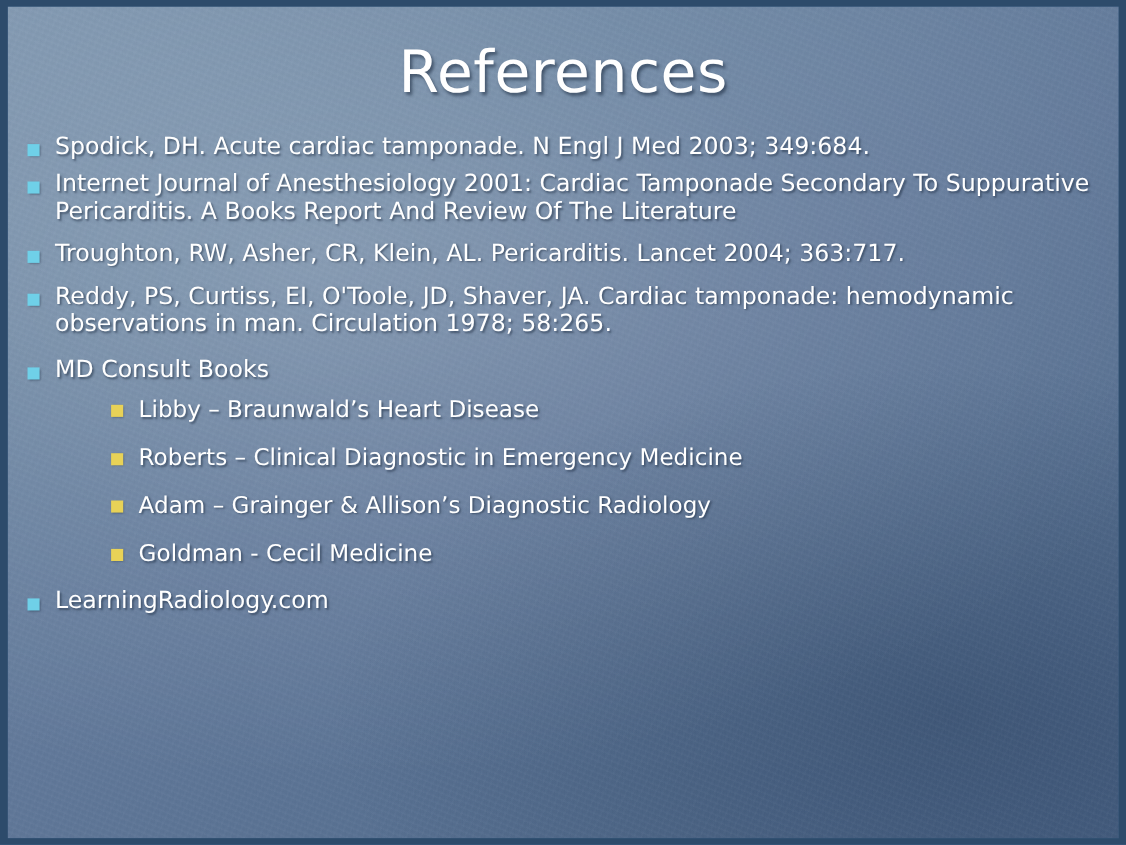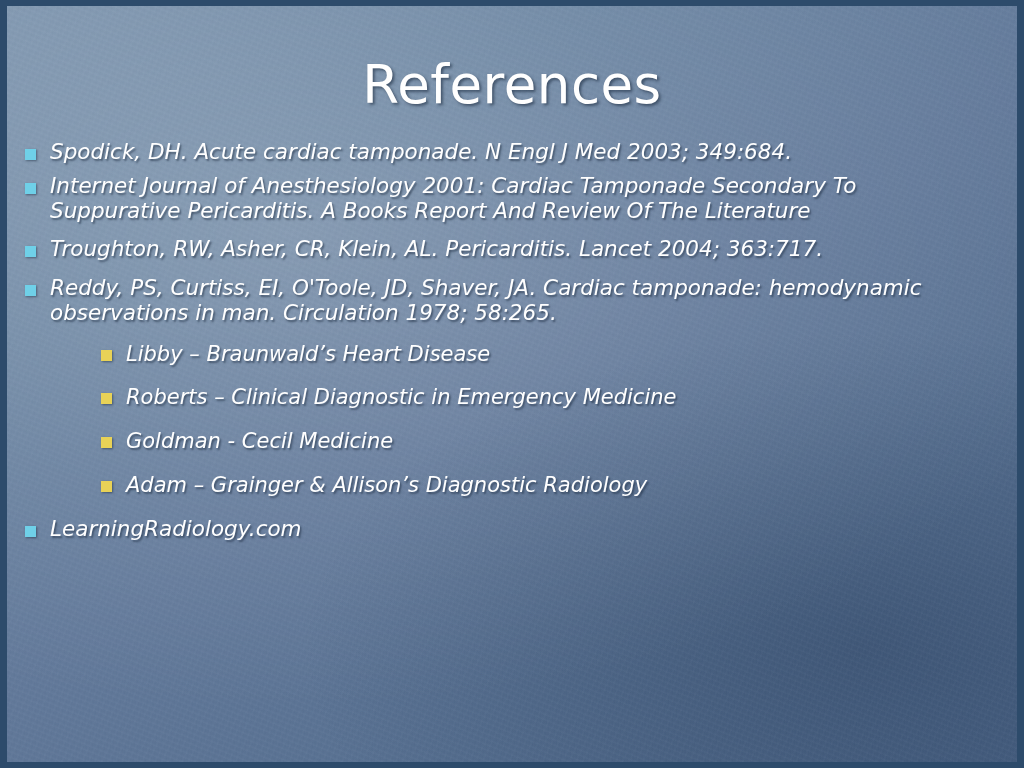--- a/index.html
+++ b/index.html
@@ -47,21 +47,21 @@
     position: relative;
     z-index: 2;
     height: 100%;
   }
 
   .slide-title {
     text-align: center;
     color: #ffffff;
     font-size: 53px;
     line-height: 1;
-    padding-top: 52px;
+    padding-top: 34px;
     letter-spacing: 0.5px;
     text-shadow: 2px 2px 3px rgba(20,35,55,0.55);
     font-weight: normal;
     margin: 0;
   }
 
   .content {
     margin-top: 28px;
     padding: 0 26px 0 18px;
   }
@@ -92,21 +92,20 @@
     height: 11px;
     margin-top: 8px;
   }
 
   .bullet-text {
     color: #ffffff;
     font-size: 21.5px;
     line-height: 1.17;
     text-shadow: 1.5px 1.5px 2px rgba(20,35,55,0.55);
     max-width: 955px;
-    font-style: italic;
   }
 
   .sub-row {
     margin-left: 76px;
     margin-bottom: 19px;
   }
 
   .sub-row .bullet-text {
     font-size: 21px;
   }
@@ -145,39 +144,43 @@
       <div class="bullet-row tight">
         <span class="marker"></span>
         <span class="bullet-text">Reddy, PS, Curtiss, EI, O'Toole, JD, Shaver, JA. Cardiac tamponade: hemodynamic observations in man. Circulation 1978; 58:265.</span>
       </div>
 
       <div class="spacer-sm"></div>
 
 
       <div class="spacer-sm"></div>
 
+      <div class="bullet-row">
+        <span class="marker"></span>
+        <span class="bullet-text">MD Consult Books</span>
+      </div>
 
       <div class="bullet-row sub-row">
         <span class="marker sub"></span>
         <span class="bullet-text">Libby – Braunwald’s Heart Disease</span>
       </div>
 
       <div class="bullet-row sub-row">
         <span class="marker sub"></span>
         <span class="bullet-text">Roberts – Clinical Diagnostic in Emergency Medicine</span>
       </div>
 
       <div class="bullet-row sub-row">
         <span class="marker sub"></span>
-        <span class="bullet-text">Goldman - Cecil Medicine</span>
+        <span class="bullet-text">Adam – Grainger &amp; Allison’s Diagnostic Radiology</span>
       </div>
 
       <div class="bullet-row sub-row">
         <span class="marker sub"></span>
-        <span class="bullet-text">Adam – Grainger &amp; Allison’s Diagnostic Radiology</span>
+        <span class="bullet-text">Goldman - Cecil Medicine</span>
       </div>
 
       <div class="bullet-row">
         <span class="marker"></span>
         <span class="bullet-text">LearningRadiology.com</span>
       </div>
 
     </div>
   </div>
 </div>

